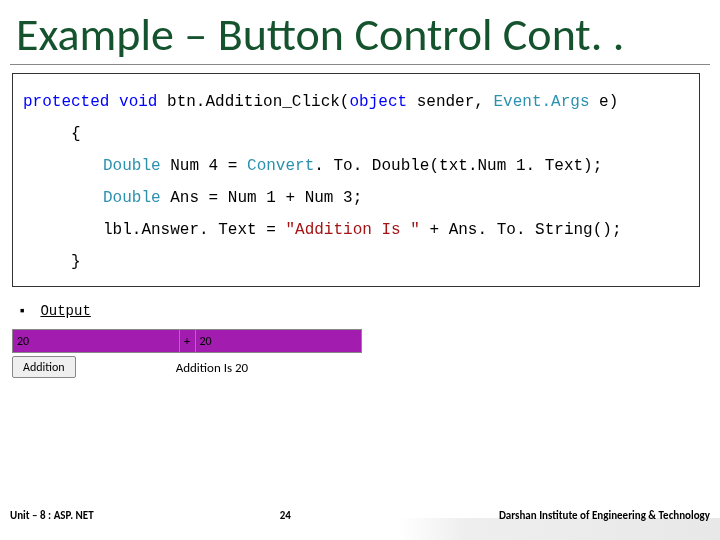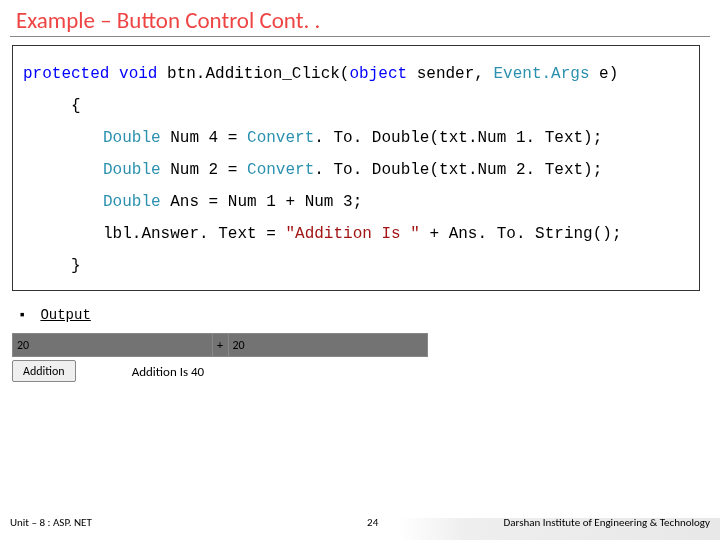--- a/index.html
+++ b/index.html
@@ -5,23 +5,23 @@
   * { margin: 0; padding: 0; box-sizing: border-box; }
   body {
     width: 720px;
     height: 540px;
     background: #fff;
     font-family: Calibri, Arial, sans-serif;
     position: relative;
     overflow: hidden;
   }
   .title {
-    font-size: 23px;
+    font-size: 46px;
     font-weight: 400;
-    color: #ef4444;
+    color: #14532d;
     padding: 6px 16px 2px 16px;
   }
   .title-underline {
     border-bottom: 1px solid #888;
     margin: 0 10px 8px 10px;
   }
   .code-box {
     margin: 0 20px 14px 12px;
     border: 1px solid #333;
     padding: 12px 10px 8px 10px;
@@ -48,24 +48,24 @@
   .output-label {
     text-decoration: underline;
   }
   .output-demo {
     margin: 0 12px 0 12px;
   }
   .demo-row1 {
     display: flex;
     align-items: stretch;
     border: 1px solid #888;
-    width: 416px;
+    width: 350px;
     height: 24px;
     font-size: 12px;
-    background: #737373;
+    background: #a21caf;
   }
   .demo-input {
     flex: 1;
     border: none;
     border-right: 1px solid #888;
     padding: 2px 4px;
     font-size: 12px;
     display: flex;
     align-items: center;
   }
@@ -74,48 +74,48 @@
     border-right: 1px solid #888;
     display: flex;
     align-items: center;
     justify-content: center;
     font-size: 12px;
   }
   .demo-row2 {
     display: flex;
     align-items: center;
     margin-top: 3px;
-    gap: 56px;
+    gap: 100px;
   }
   .demo-btn {
     border: 1px solid #888;
     background: #efefef;
     font-size: 12px;
     padding: 3px 10px;
     border-radius: 2px;
   }
   .demo-result {
     font-size: 13px;
   }
   .footer {
     position: absolute;
-    bottom: 5px;
+    bottom: 12px;
     left: 0;
     right: 0;
     height: 26px;
     display: flex;
     align-items: center;
     font-size: 11px;
-    font-weight: normal;
+    font-weight: bold;
     color: #000;
     padding: 0 10px;
     gap: 36px;
   }
   .footer .left { flex: 0 0 auto; }
-  .footer .center { flex: 1; text-align: center; padding-left: 150px; }
+  .footer .center { flex: 1; text-align: left; padding-left: 150px; }
   .footer .right { flex: 0 0 auto; text-align: right; }
   .footer-accent {
     position: absolute;
     bottom: 0;
     right: 0;
     width: 320px;
     height: 22px;
     background: linear-gradient(to right, rgba(255,255,255,0) 0%, rgba(200,200,200,0.3) 20%, rgba(140,140,140,0.2) 100%);
     z-index: -1;
   }
@@ -130,23 +130,20 @@
   <div>
     <span class="kw-blue">protected</span>
     <span> </span>
     <span class="kw-blue">void</span><span> btn.Addition_Click(</span><span class="kw-blue">object</span><span> sender, </span><span class="cls">Event.Args</span><span> e)</span>
   </div>
   <div class="indent1">{</div>
   <div class="indent2">
     <span class="cls">Double</span><span> Num 4 = </span><span class="cls">Convert</span><span>. To. Double(txt.Num 1. Text);</span>
   </div>
   <div class="indent2">
-    <span class="cls">Double</span><span> Num 2 = </span><span class="cls">Convert</span><span>. To. Double(txt.Num 2. Text);</span>
-  </div>
-  <div class="indent2">
     <span class="cls">Double</span><span> Ans = Num 1 + Num 3;</span>
   </div>
   <div class="indent2">
     <span>lbl.Answer. Text = </span><span class="str">"Addition Is "</span><span> + Ans. To. String();</span>
   </div>
   <div class="indent1">}</div>
 </div>
 
 <div class="output-label-row">
   <span class="bullet">▪</span>
@@ -154,21 +151,21 @@
 </div>
 
 <div class="output-demo">
   <div class="demo-row1">
     <div class="demo-input">20</div>
     <div class="demo-plus">+</div>
     <div class="demo-input" style="border-right:none;">20</div>
   </div>
   <div class="demo-row2">
     <div class="demo-btn">Addition</div>
-    <div class="demo-result">Addition Is 40</div>
+    <div class="demo-result">Addition Is 20</div>
   </div>
 </div>
 
 <div class="footer-accent"></div>
 <div class="footer">
   <div class="left">Unit – 8 : ASP. NET</div>
   <div class="center">24</div>
   <div class="right">Darshan Institute of Engineering &amp; Technology</div>
 </div>
 

